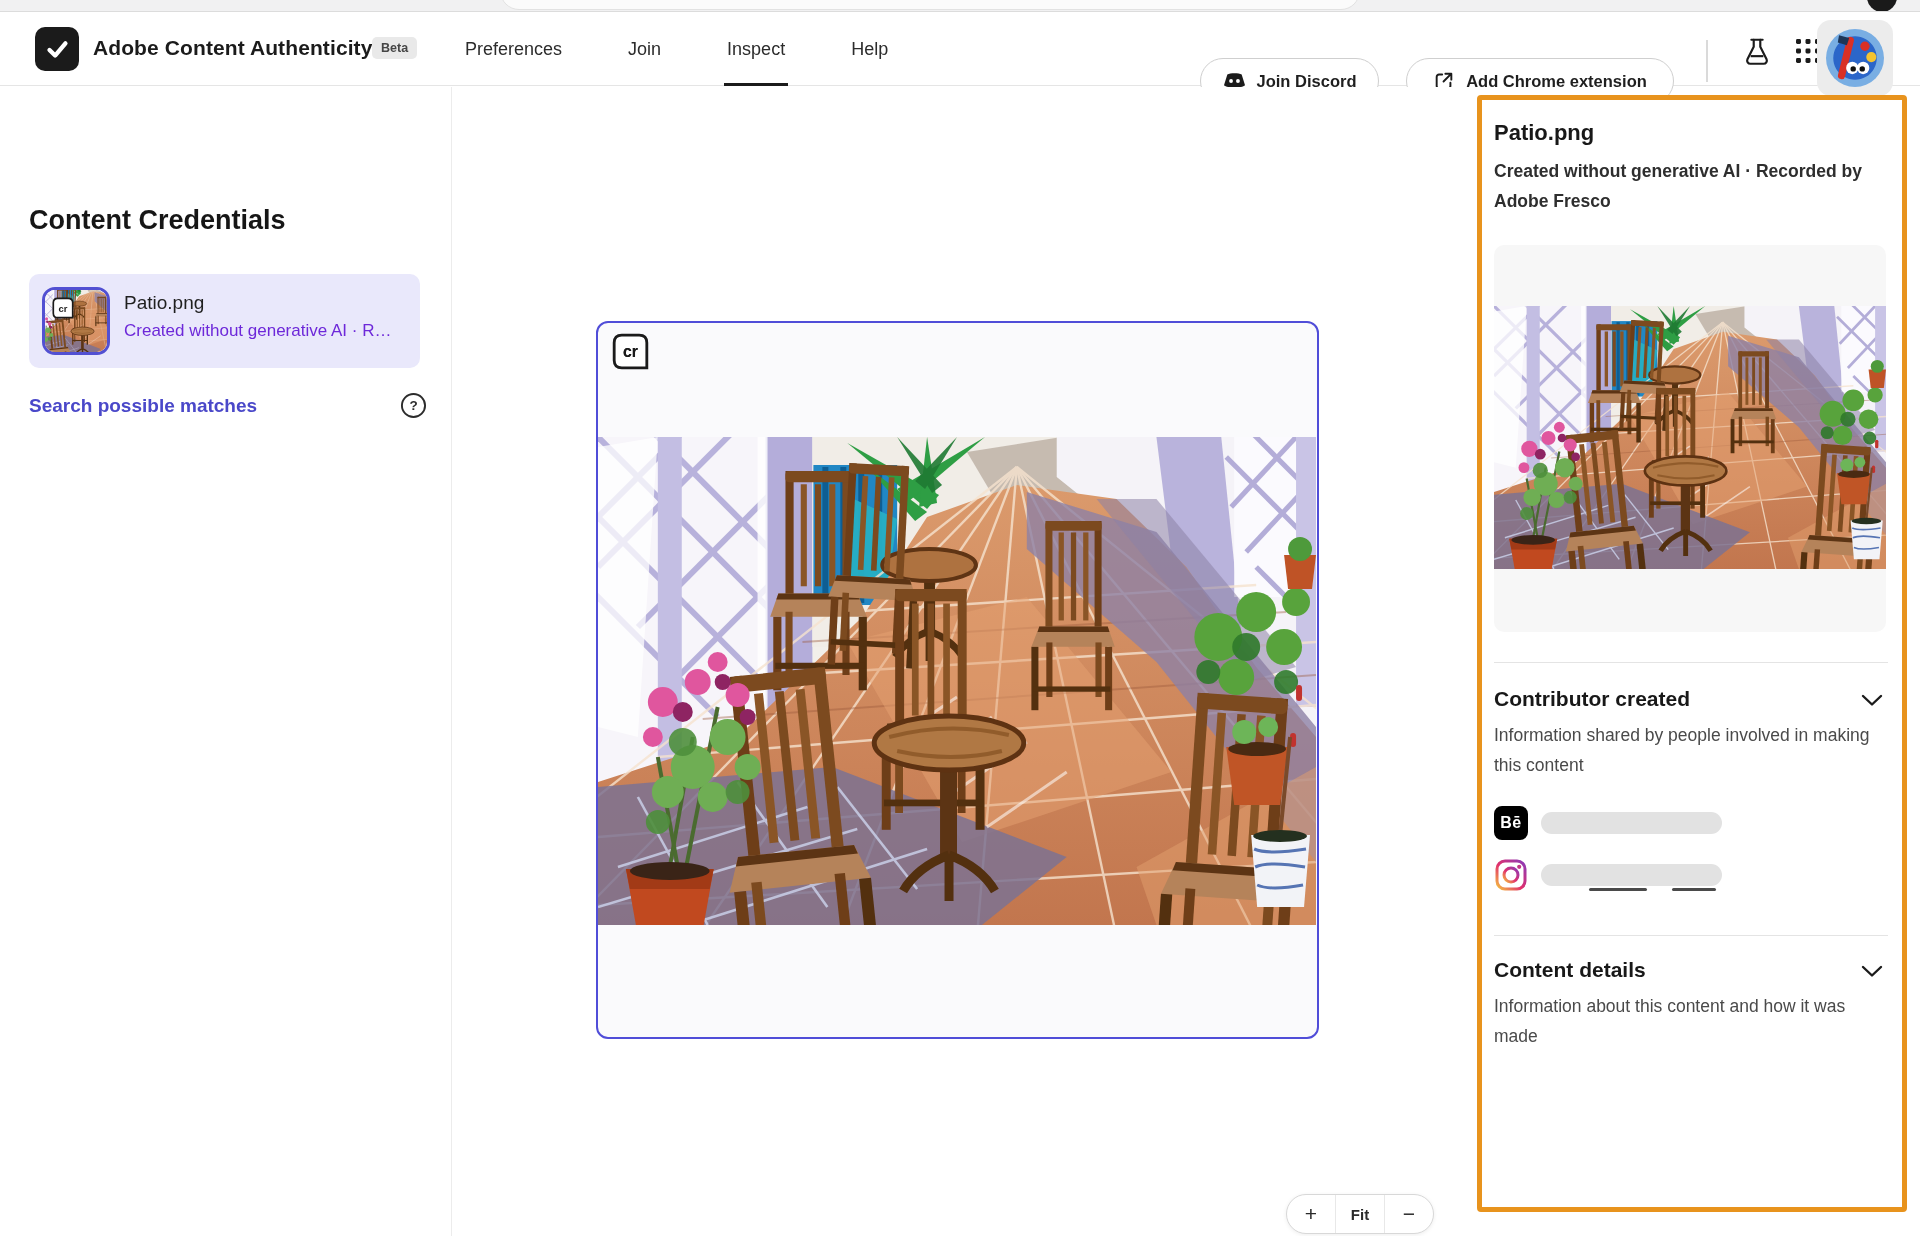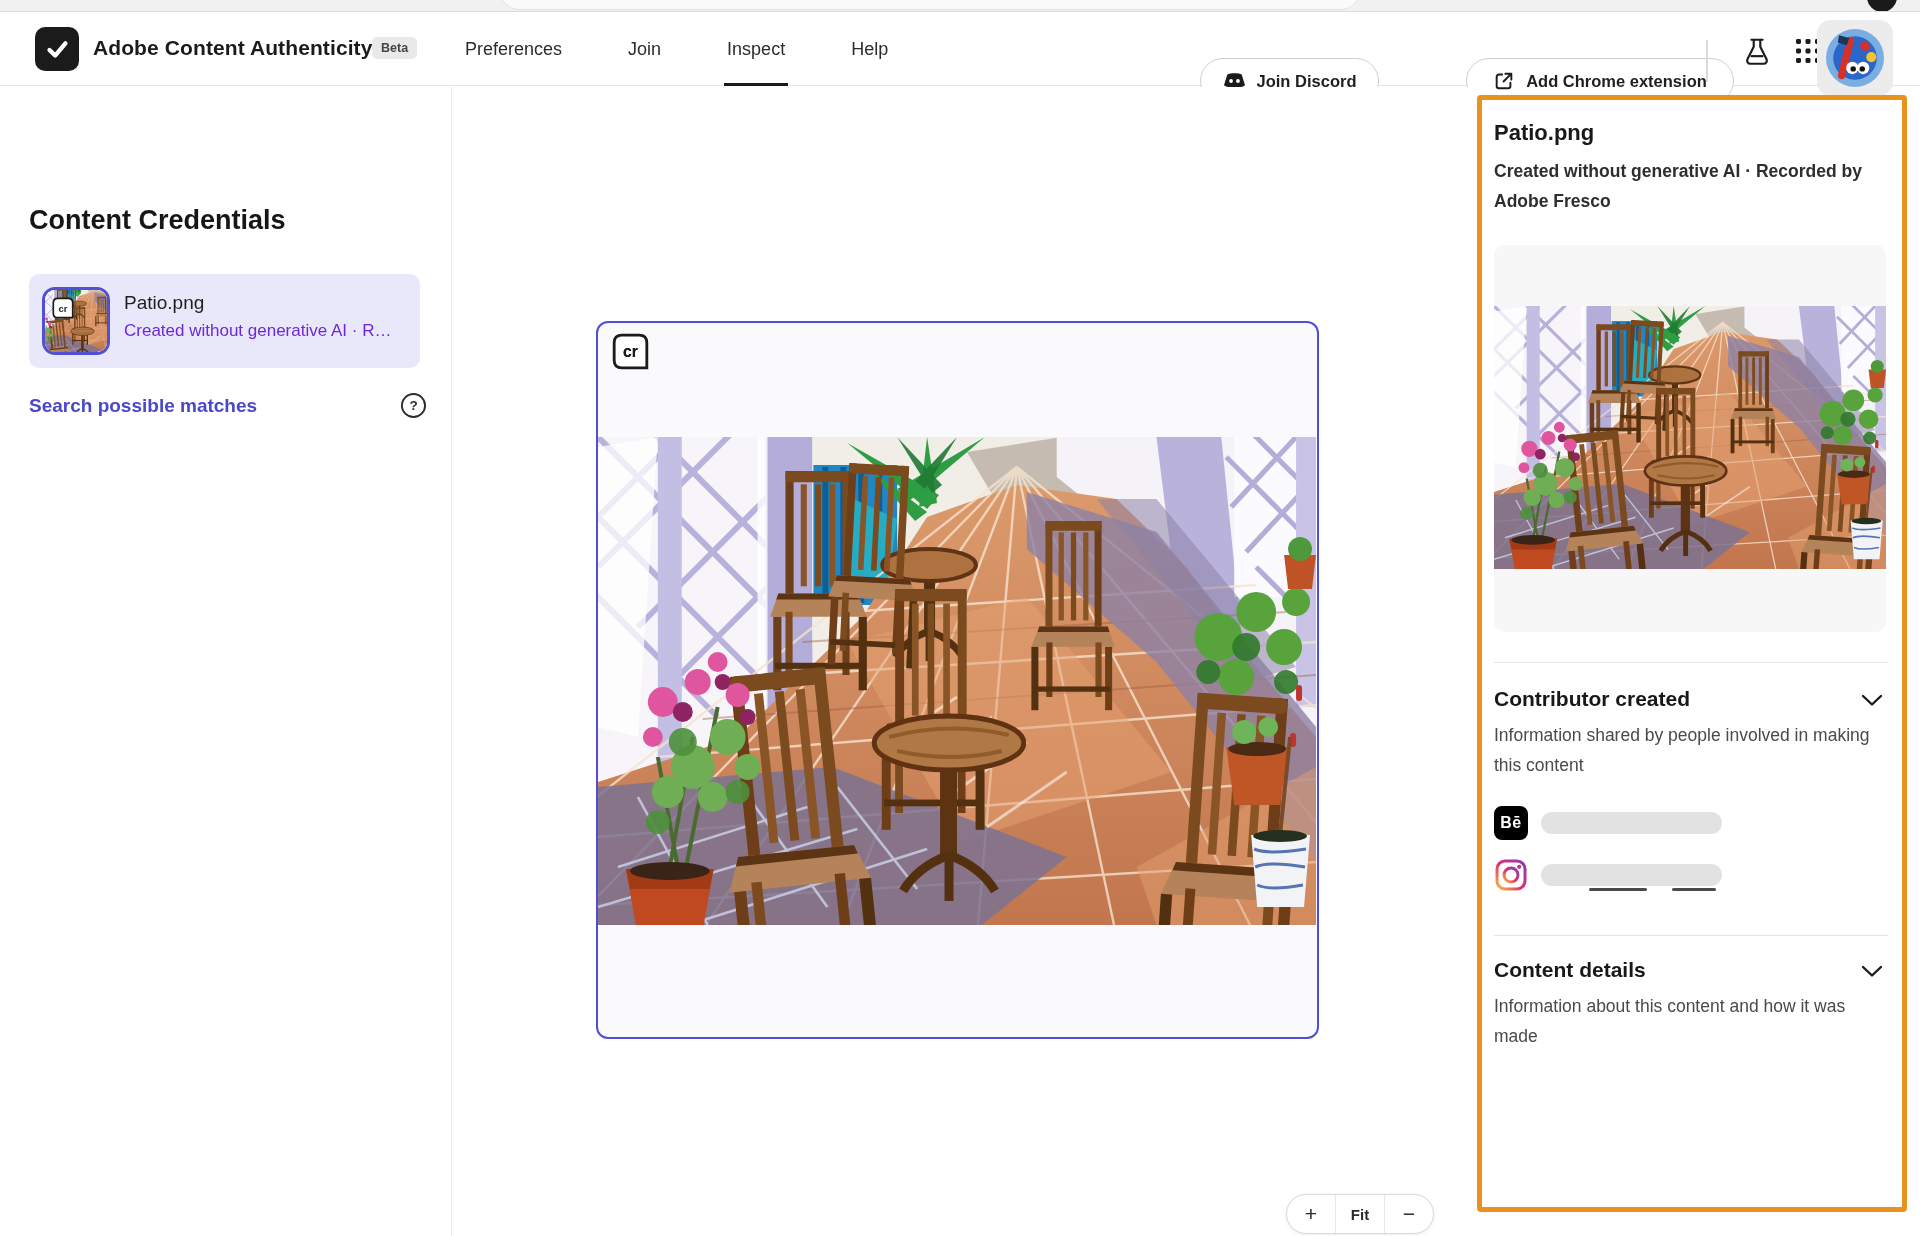--- a/index.html
+++ b/index.html
@@ -25,21 +25,21 @@
                font-size:12.5px; font-weight:bold; padding:4px 9px; border-radius:5px; }
   .nav { position:absolute; left:465px; top:0; height:74px; display:flex; align-items:center; gap:66px; }
   .nav-item { font-size:18px; color:#2c2c2c; position:relative; height:74px; display:flex;
               align-items:center; cursor:pointer; }
   .nav-item.active::after { content:""; position:absolute; left:50%; transform:translateX(-50%);
               bottom:0; width:64px; height:3px; background:#1b1b1b; }
   .pill-btn { position:absolute; top:14px; height:46px; border:1.6px solid #cfcfcf; border-radius:23px;
               background:#fff; display:flex; align-items:center; justify-content:center; gap:11px;
               font-size:16.5px; font-weight:bold; color:#1f1f1f; cursor:pointer;margin-top:32px; }
   .btn-discord { left:1200px; width:179px; }
-  .btn-chrome  { left:1466px; width:268px; }
+  .btn-chrome  { left:1406px; width:268px; }
   .hdr-divider { position:absolute; left:1706px; top:28px; width:2px; height:42px; background:#dadada; }
   .icon-btn { position:absolute; top:22px; width:34px; height:34px; display:flex;
               align-items:center; justify-content:center; cursor:pointer; }
   .flask-btn { left:1740px; }
   .grid-btn  { left:1791px; }
   .avatar-wrap { position:absolute; left:1817px; top:8px; width:76px; height:76px;
                  background:#ececec; border-radius:14px; display:flex; align-items:center;
                  justify-content:center; cursor:pointer; }
 
   

